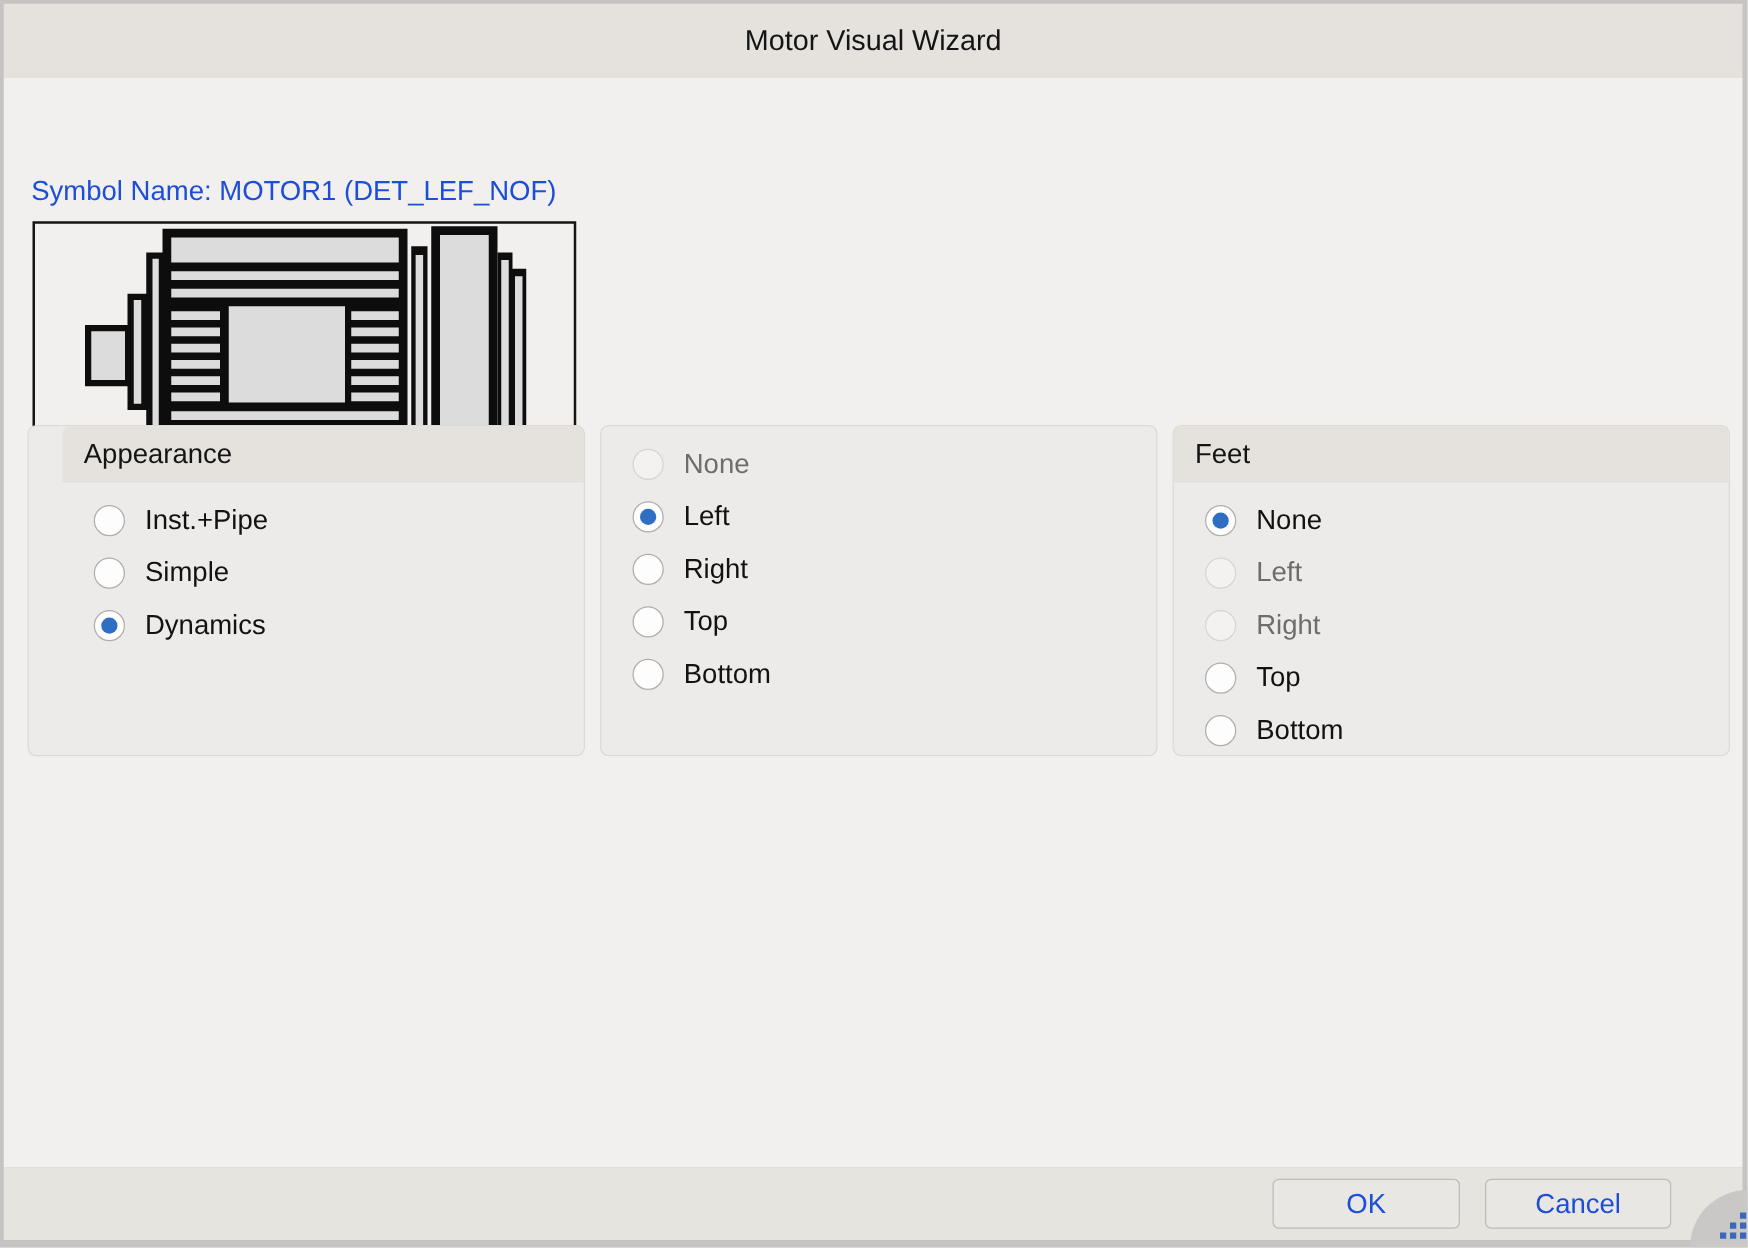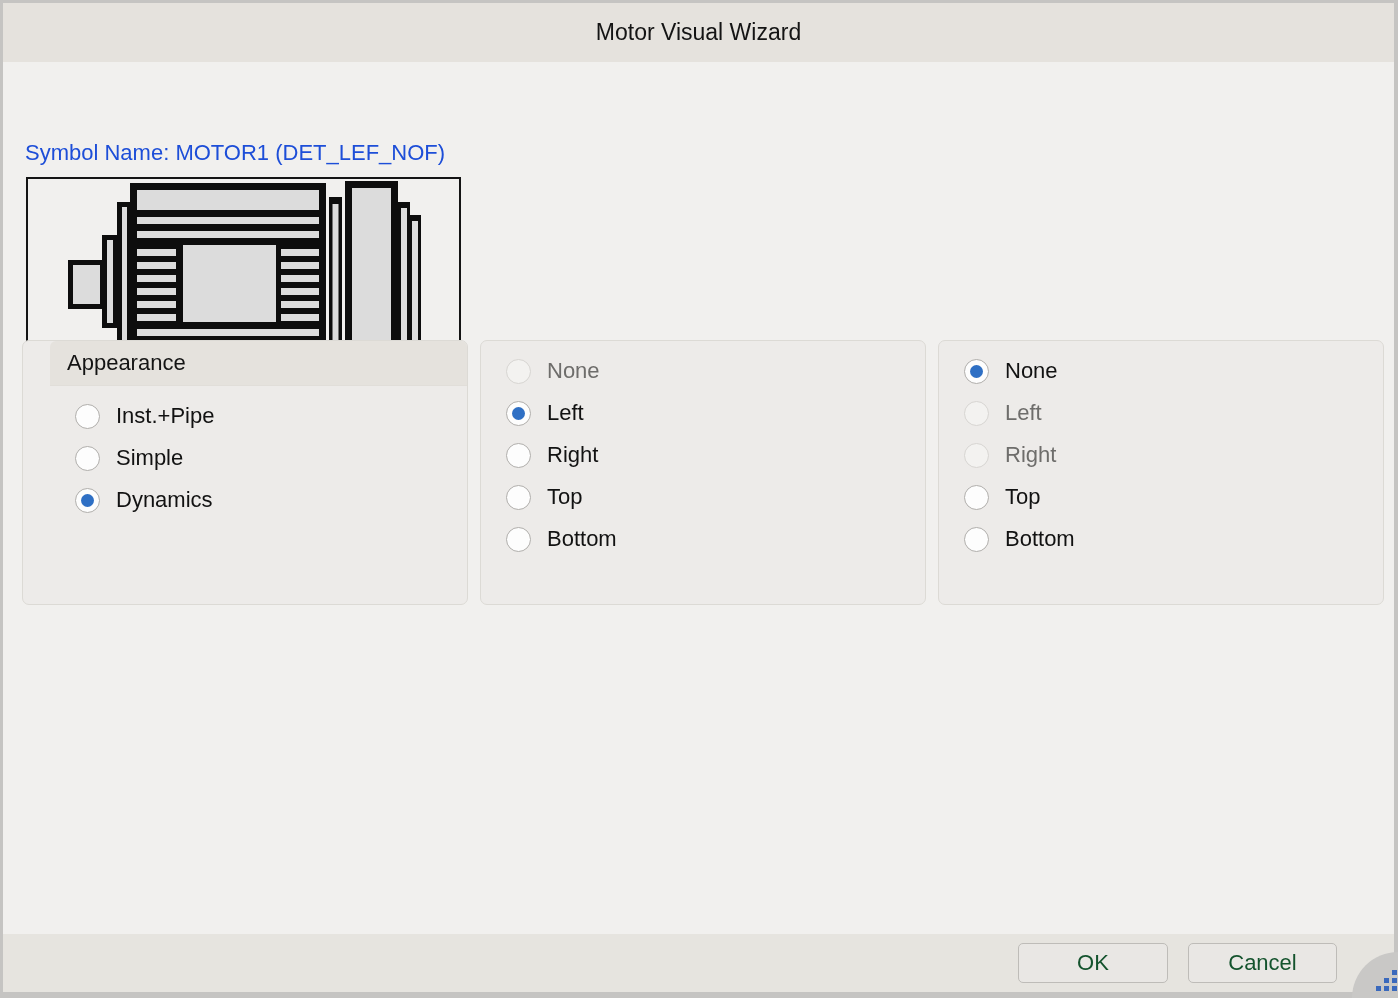--- a/index.html
+++ b/index.html
@@ -55,21 +55,21 @@
   .opt-row.selected .radio::after{
     content:"";position:absolute;left:50%;top:50%;width:13px;height:13px;
     margin:-6.5px 0 0 -6.5px;border-radius:50%;background:#2e6fc4;
   }
   .opt-row.disabled .radio{background:#f3f2f0;border-color:#d7d5d2;}
   .opt-row.disabled .opt-label{color:#6e6d6b;}
   
   .btn{
     position:absolute;top:943px;height:40px;box-sizing:border-box;
     background:#e9e7e4;border:1px solid #bebcb8;border-radius:5px;
-    font-size:22px;color:#14532d;display:flex;align-items:center;justify-content:center;
+    font-size:22px;color:#1d4ed8;display:flex;align-items:center;justify-content:center;
     font-family:"Liberation Sans", sans-serif;
   }
   #ok-button{left:1018px;width:150px;}
   #cancel-button{left:1188px;width:149px;}
   
   .grip{position:absolute;right:0;bottom:0;width:46px;height:46px;}
 </style>
 </head>
 <body>
 
@@ -163,20 +163,21 @@
       <span class="opt-label">Top</span>
     </div>
     <div class="opt-row">
       <span class="radio"></span>
       <span class="opt-label">Bottom</span>
     </div>
   </div>
 </div>
 
 <div class="group" id="group-feet">
+  <div class="ghead">Feet</div>
   <div class="opts">
     <div class="opt-row selected">
       <span class="radio"></span>
       <span class="opt-label">None</span>
     </div>
     <div class="opt-row disabled">
       <span class="radio"></span>
       <span class="opt-label">Left</span>
     </div>
     <div class="opt-row disabled">

